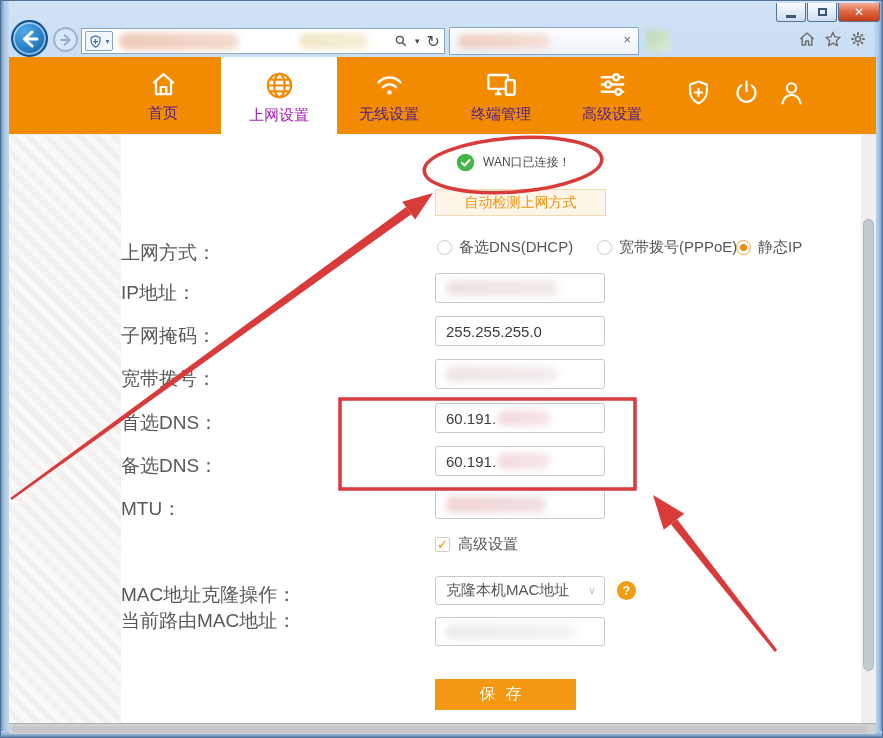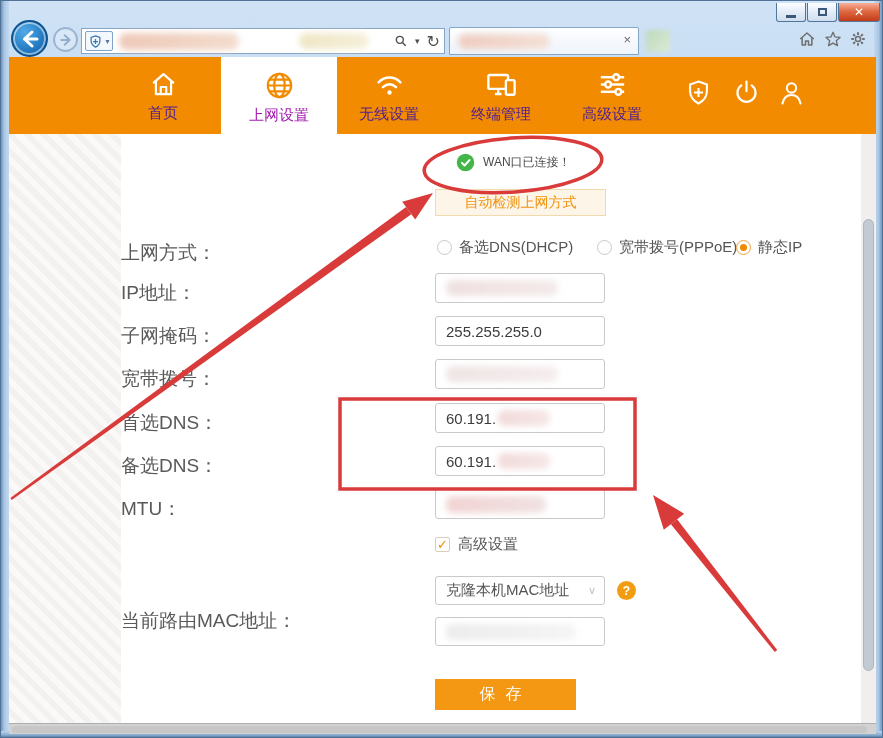--- a/index.html
+++ b/index.html
@@ -309,20 +309,21 @@
   <div class="form-label" style="top:495px;">MTU：</div>
   <div class="form-input" style="top:488px;">
     <div class="redact" style="width:100px;height:17px;background:linear-gradient(90deg,#f2d3d3,#f0e2e2);"></div>
   </div>
 
   <div class="checkbox-row">
     <span class="checkbox">✓</span>
     <span class="checkbox-label">高级设置</span>
   </div>
 
+  <div class="form-label" style="top:581px;">MAC地址克隆操作：</div>
   <div class="select-box">
     <span>克隆本机MAC地址</span>
     <span class="select-caret">∨</span>
   </div>
   <div class="help-badge">?</div>
 
   <div class="form-label" style="top:607px;">当前路由MAC地址：</div>
   <div class="form-input" style="top:616px;height:29px;">
     <div class="redact" style="width:130px;height:16px;background:linear-gradient(90deg,#ececec,#f5f5f5);"></div>
   </div>

